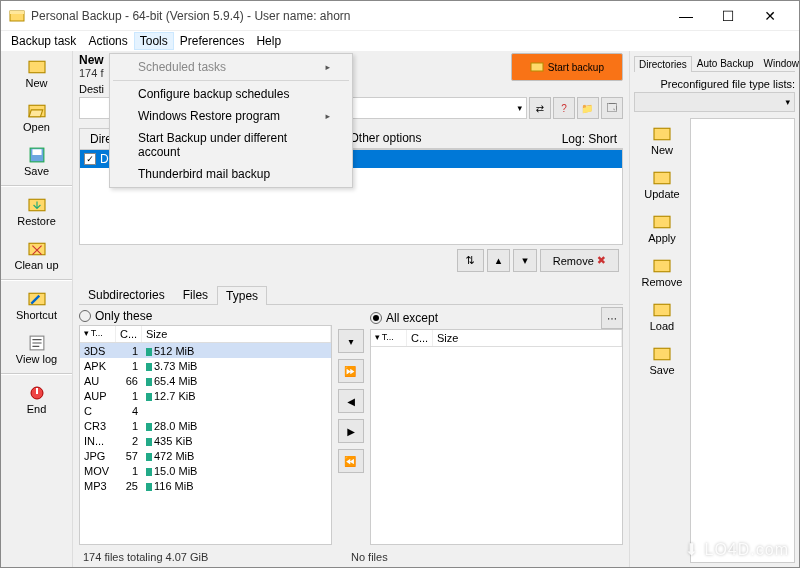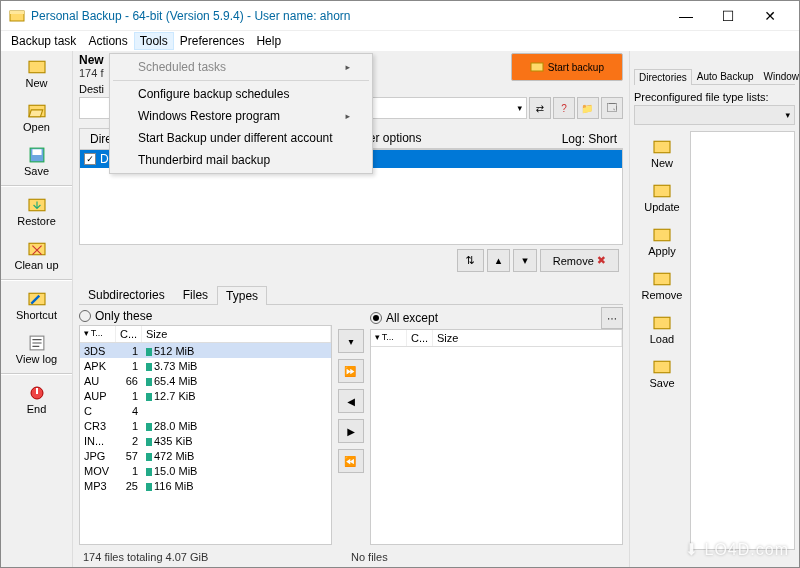--- a/index.html
+++ b/index.html
@@ -1,45 +1,45 @@
 <!DOCTYPE html>
 <html><head>
 <meta charset="utf-8">
 <style>
 * { box-sizing: border-box; margin: 0; padding: 0; }
 body { font-family: "Segoe UI", Tahoma, sans-serif; font-size: 11px; background: #fff; width: 800px; height: 568px; overflow: hidden; border: 1px solid #888; position: relative; }
 
 
 .titlebar { height: 30px; background: #fff; display: flex; align-items: center; padding: 0 8px; border-bottom: 1px solid #eee; }
 .titlebar .icon { width: 16px; height: 16px; margin-right: 6px; }
-.titlebar .title { flex: 1; font-size: 12px; color: #0369a1; }
+.titlebar .title { flex: 1; font-size: 12px; color: #404040; }
 .titlebar .winbtns { display: flex; gap: 0; }
 .titlebar .winbtn { width: 42px; height: 28px; display: flex; align-items: center; justify-content: center; font-size: 14px; }
 
 
 .menubar { height: 20px; display: flex; align-items: center; padding: 0 4px; background: #fff; font-size: 12px; }
 .menubar .menuitem { padding: 2px 6px; cursor: default; }
 .menubar .menuitem.active { background: #e5f3ff; border: 1px solid #cce8ff; padding: 1px 5px; }
 
 
-.dropdown { position: absolute; top: 52px; left: 108px; background: #f2f2f2; border: 1px solid #ccc; box-shadow: 2px 2px 4px rgba(0,0,0,0.15); width: 264px; z-index: 100; font-size: 12px; padding: 2px; }
+.dropdown { position: absolute; top: 52px; left: 108px; background: #f2f2f2; border: 1px solid #ccc; box-shadow: 2px 2px 4px rgba(0,0,0,0.15); width: 244px; z-index: 100; font-size: 12px; padding: 2px; }
 .dropdown .di { padding: 4px 20px 4px 26px; display: flex; justify-content: space-between; align-items: center; }
 .dropdown .di.disabled { color: #888; }
 .dropdown .di .arrow { font-size: 9px; color: #555; }
 .dropdown .sep { height: 1px; background: #d5d5d5; margin: 2px 1px; }
 
 
 .main { display: flex; height: calc(100% - 50px); }
 .leftbar { width: 72px; background: #f0f0f0; border-right: 1px solid #ddd; display: flex; flex-direction: column; }
 .leftbar .lbtn { display: flex; flex-direction: column; align-items: center; justify-content: center; padding: 8px 2px 6px; font-size: 11px; }
 .leftbar .lbtn .ic { width: 20px; height: 16px; margin-bottom: 2px; }
 .leftbar .lsep { height: 2px; border-top: 1px solid #ccc; border-bottom: 1px solid #fff; margin: 2px 0; }
 
 .center { flex: 1; display: flex; flex-direction: column; padding: 2px 6px 0 6px; background: #f0f0f0; }
-.rightpanel { width: 170px; background: #f0f0f0; border-left: 1px solid #ddd; display: flex; flex-direction: column; padding: 17px 4px; }
+.rightpanel { width: 170px; background: #f0f0f0; border-left: 1px solid #ddd; display: flex; flex-direction: column; padding: 4px 4px; text-align: right; }
 
 
 .toprow { display: flex; align-items: flex-start; gap: 6px; }
 .newlabel { font-weight: bold; font-size: 12px; }
 .filesinfo { font-size: 11px; color: #333; }
 .startbtn { margin-left: auto; background: #f97316; border: 1px solid #c0c0c0; padding: 6px 18px; font-size: 10px; display: flex; align-items: center; gap: 4px; border-radius: 2px; }
 .destlabel { font-size: 11px; margin-top: 4px; }
 .destrow { display: flex; gap: 2px; align-items: center; margin-top: 2px; }
 .destinput { flex: 1; height: 22px; border: 1px solid #ccc; background: #fff; }
 .tinybtn { width: 22px; height: 22px; border: 1px solid #c0c0c0; background: #e8e8e8; font-size: 10px; display: flex; align-items: center; justify-content: center; }

